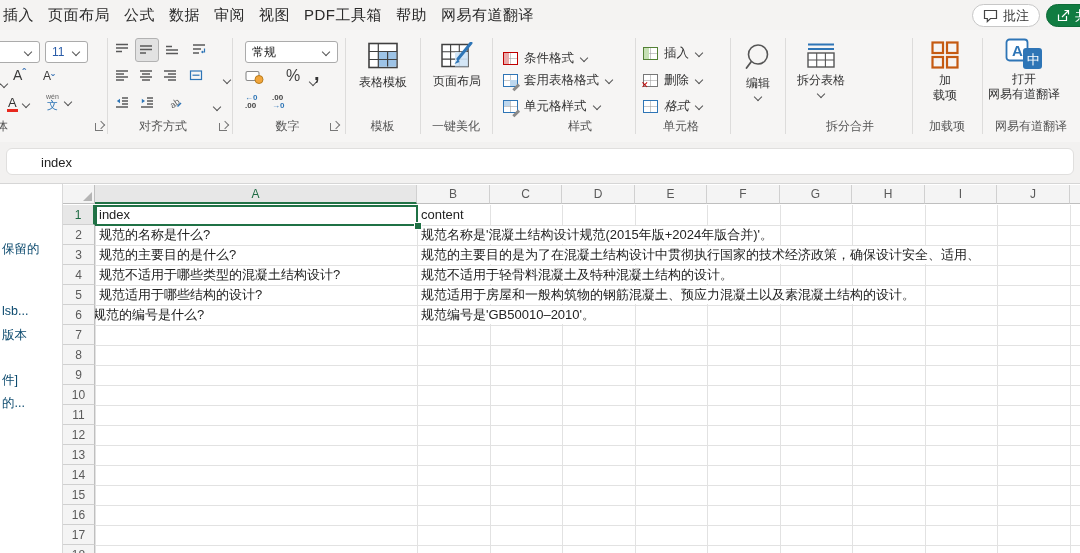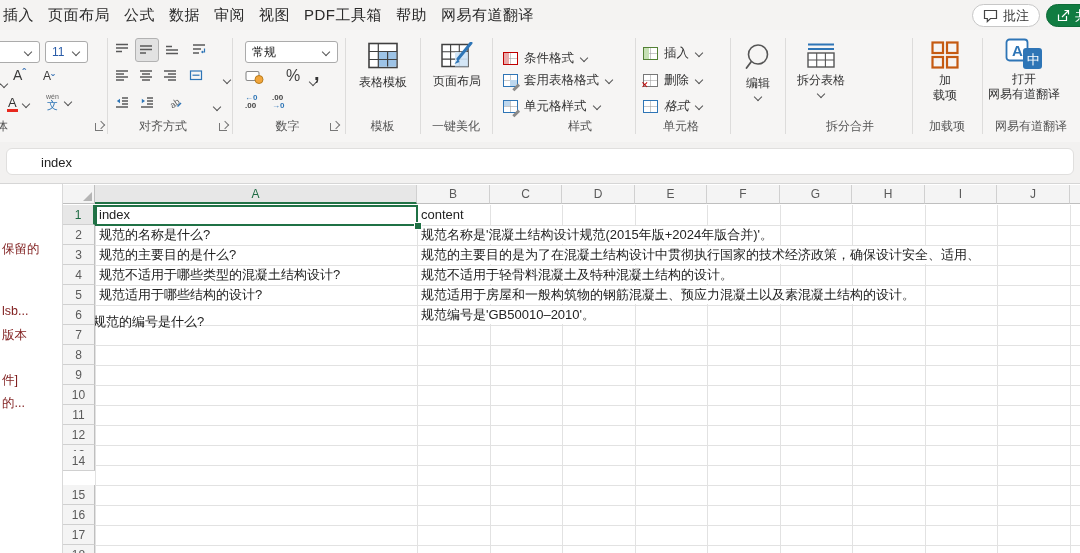--- a/index.html
+++ b/index.html
@@ -63,21 +63,21 @@
   .comma{font-size:20px;font-weight:bold;color:#333;line-height:10px;}
 
   
   .fbar{position:absolute;left:0;top:142px;width:1080px;height:41px;background:#f2f1f0;}
   .finput{position:absolute;left:6px;right:6px;top:6px;height:27px;background:#fff;border:1px solid #e0dfde;border-radius:6px;
     font-size:13px;line-height:27px;padding-left:34px;color:#222;box-sizing:border-box;}
 
   
   .sheet{position:absolute;left:0;top:183px;width:1080px;height:370px;background:#fff;border-top:1px solid #d6d6d6;box-sizing:border-box;}
   .panel-div{position:absolute;left:62px;top:0;width:1px;height:370px;background:#d9d9d9;}
-  .frag{position:absolute;left:2px;font-size:12.5px;color:#7f1d1d;white-space:nowrap;}
+  .frag{position:absolute;left:2px;font-size:12.5px;color:#0c4a6e;white-space:nowrap;}
   .ch,.rh{position:absolute;background:#f4f4f4;color:#5a5a5a;font-size:12px;display:flex;align-items:center;justify-content:center;box-sizing:border-box;}
   .ch{border-right:1px solid #d0d0d0;border-bottom:1px solid #bfbfbf;height:19px;top:1px;}
   .rh{border-right:1px solid #bfbfbf;border-bottom:1px solid #d0d0d0;left:63px;width:32px;}
   .ch.hl{background:#e7e7e7;color:#1e6b43;border-bottom:2px solid #217346;}
   .rh.hl{background:#e7e7e7;color:#1e6b43;border-right:2px solid #217346;}
   .corner{position:absolute;left:63px;top:1px;width:32px;height:19px;background:#f4f4f4;border-right:1px solid #bfbfbf;border-bottom:1px solid #bfbfbf;box-sizing:border-box;}
   .corner::after{content:"";position:absolute;right:2px;bottom:2px;width:0;height:0;border-left:9px solid transparent;border-bottom:9px solid #b5b5b5;}
   .glv,.glh{position:absolute;background:#e2e2e2;}
   .cell{position:absolute;font-size:13px;line-height:18px;height:18px;white-space:nowrap;color:#222;}
   .cellB{background:#fff;padding:0 2px;}
@@ -377,21 +377,21 @@
       <div class="cell" style="left: 99px; top: 22px;">index</div>
       <div class="cell cellB" style="left: 419px; top: 22px;">content</div>
       <div class="cell" style="left: 99px; top: 42px;">规范的名称是什么?</div>
       <div class="cell cellB" style="left: 419px; top: 42px;">规范名称是'混凝土结构设计规范(2015年版+2024年版合并)'。</div>
       <div class="cell" style="left: 99px; top: 62px;">规范的主要目的是什么?</div>
       <div class="cell cellB" style="left: 419px; top: 62px;">规范的主要目的是为了在混凝土结构设计中贯彻执行国家的技术经济政策，确保设计安全、适用、</div>
       <div class="cell" style="left: 99px; top: 82px;">规范不适用于哪些类型的混凝土结构设计?</div>
       <div class="cell cellB" style="left: 419px; top: 82px;">规范不适用于轻骨料混凝土及特种混凝土结构的设计。</div>
       <div class="cell" style="left: 99px; top: 102px;">规范适用于哪些结构的设计?</div>
       <div class="cell cellB" style="left: 419px; top: 102px;">规范适用于房屋和一般构筑物的钢筋混凝土、预应力混凝土以及素混凝土结构的设计。</div>
-      <div class="cell" style="left: 93px; top: 122px; margin-top: 7px;">规范的编号是什么?</div>
+      <div class="cell" style="left: 93px; top: 122px;">规范的编号是什么?</div>
       <div class="cell cellB" style="left: 419px; top: 122px;">规范编号是'GB50010–2010'。</div>
       <div class="ch hl" style="left: 95px; width: 322px;">A</div>
       <div class="ch" style="left: 417px; width: 73px;">B</div>
       <div class="ch" style="left: 490px; width: 72px;">C</div>
       <div class="ch" style="left: 562px; width: 73px;">D</div>
       <div class="ch" style="left: 635px; width: 72px;">E</div>
       <div class="ch" style="left: 707px; width: 73px;">F</div>
       <div class="ch" style="left: 780px; width: 72px;">G</div>
       <div class="ch" style="left: 852px; width: 73px;">H</div>
       <div class="ch" style="left: 925px; width: 72px;">I</div>
@@ -403,21 +403,21 @@
       <div class="rh" style="top: 81px; height: 20px;">4</div>
       <div class="rh" style="top: 101px; height: 20px;">5</div>
       <div class="rh" style="top: 121px; height: 20px;">6</div>
       <div class="rh" style="top: 141px; height: 20px;">7</div>
       <div class="rh" style="top: 161px; height: 20px;">8</div>
       <div class="rh" style="top: 181px; height: 20px;">9</div>
       <div class="rh" style="top: 201px; height: 20px;">10</div>
       <div class="rh" style="top: 221px; height: 20px;">11</div>
       <div class="rh" style="top: 241px; height: 20px;">12</div>
       <div class="rh" style="top: 261px; height: 20px;">13</div>
-      <div class="rh" style="top: 267px; height: 20px;">14</div>
+      <div class="rh" style="top: 281px; height: 20px;">14</div>
       <div class="rh" style="top: 301px; height: 20px;">15</div>
       <div class="rh" style="top: 321px; height: 20px;">16</div>
       <div class="rh" style="top: 341px; height: 20px;">17</div>
       <div class="rh" style="top: 361px; height: 20px;">18</div>
       <div class="active-cell" style="left: 95px; top: 21px; width: 323px; height: 21px;"></div>
       <div class="fill-handle" style="left: 414px; top: 38px;"></div>
     </div>
 </div>
 
 </body></html>

